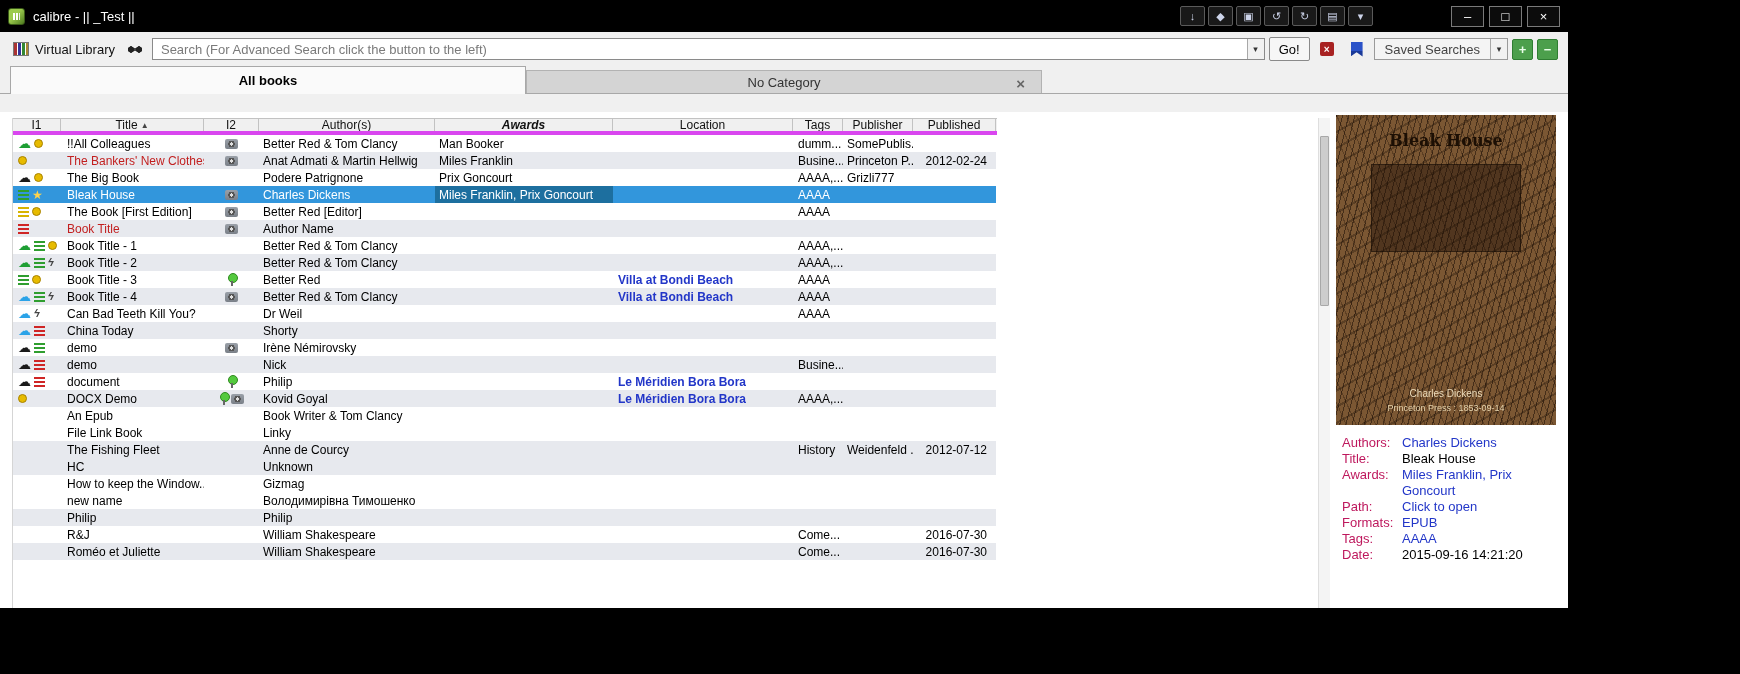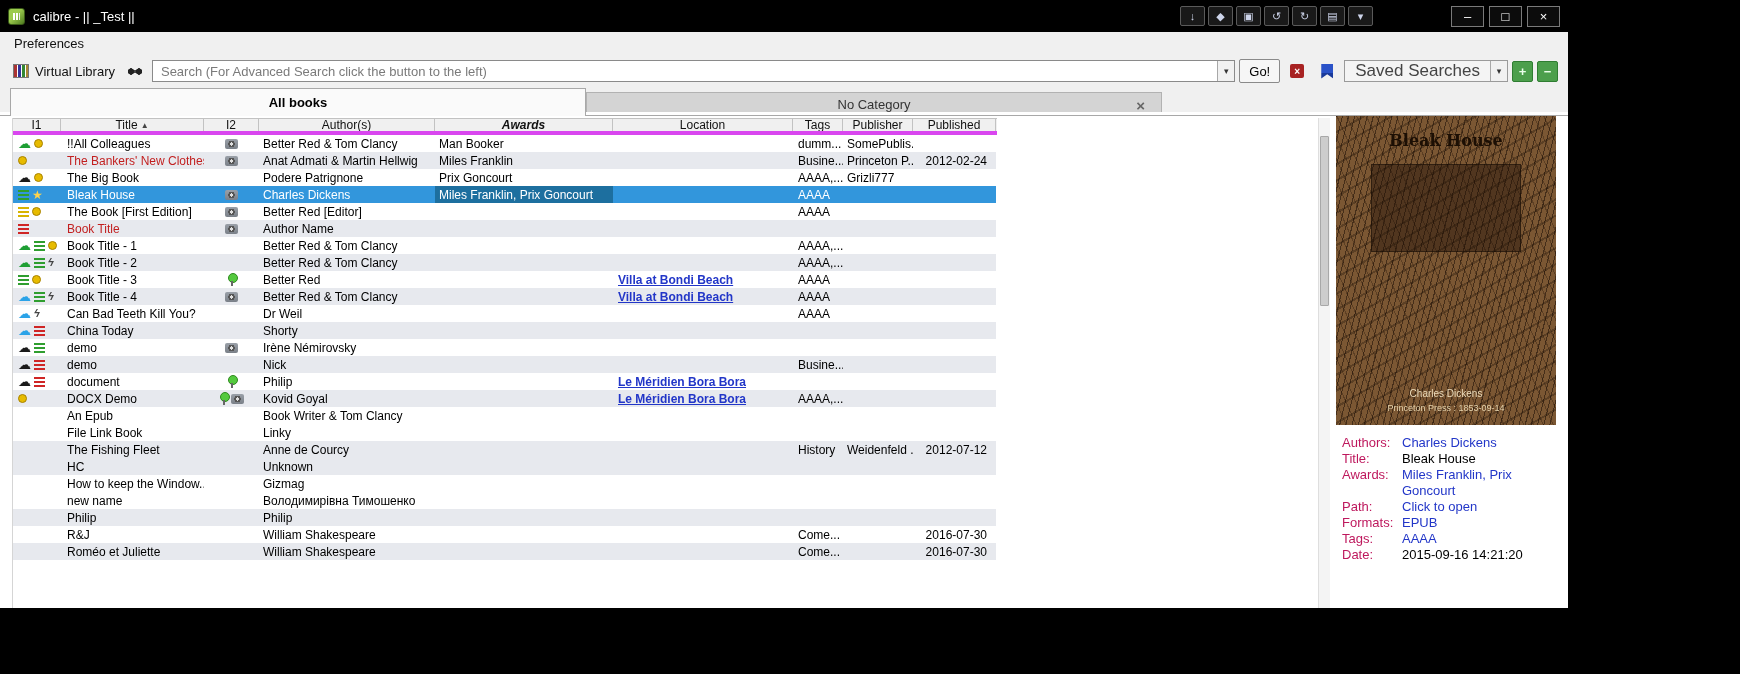--- a/index.html
+++ b/index.html
@@ -47,30 +47,30 @@
   .combo-arrow { width:17px; border-left:1px solid #a8a8a8; display:flex; align-items:center;
                  justify-content:center; font-size:9px; color:#333; background:#f1f1f1; }
   .go-btn { height:24px; padding:0 9px; border:1px solid #8a8a8a; background:#f6f6f6;
             font-size:13px; display:flex; align-items:center; flex:none; border-radius:2px; }
   .clear-icon { width:14px; height:14px; border-radius:2px; background:#a82222; color:#fff;
                 font-size:10px; font-weight:bold; display:flex; align-items:center; justify-content:center; }
   .flag-icon { width:12px; height:15px;
                background:linear-gradient(180deg,#2a52c8 0 60%,#1a3a9a 60%);
                clip-path:polygon(0 0,100% 0,100% 100%,50% 72%,0 100%); }
   .saved-combo { display:flex; height:22px; align-items:stretch; border:1px solid #9a9a9a; background:#f4f4f4; flex:none; }
-  .saved-label { display:flex; align-items:center; font-size:17px; color:#444; padding:0 10px; min-width:104px; }
+  .saved-label { display:flex; align-items:center; font-size:13px; color:#444; padding:0 10px; min-width:104px; }
   .green-btn { width:21px; height:21px; border:1px solid #2f7d32; background:#4c9f4c; color:#eaffea;
                font-weight:bold; font-size:13px; display:flex; align-items:center;
                justify-content:center; border-radius:2px; flex:none; }
 
   
   .tabbar { position:relative; height:28px; background:#f0f0f0; display:flex;
             align-items:flex-end; padding-left:10px; }
   .tabbar::after { content:""; position:absolute; left:0; right:0; bottom:0; height:1px; background:#a8a8a8; z-index:1; }
-  .tab { width:576px; display:flex; align-items:center; justify-content:center;
+  .tab { width:516px; display:flex; align-items:center; justify-content:center;
          position:relative; font-size:13px; }
   .tab.active { height:28px; background:#fafafa; border:1px solid #a8a8a8; border-bottom:none;
                 font-weight:bold; z-index:2; }
   .tab:not(.active) { height:24px; background:#d4d4d4; border:1px solid #b2b2b2; border-bottom:none; color:#333; z-index:0; }
   .tab-close { position:absolute; right:16px; top:50%; transform:translateY(-50%);
                font-weight:bold; color:#666; font-size:15px; line-height:1; }
 
   
   .content { position:absolute; left:0; top:112px; right:0; bottom:0; background:#fff; }
   .table-wrap { position:absolute; left:12px; top:6px; width:1306px; bottom:0;
@@ -95,21 +95,21 @@
   .cell.col-i1 { padding-left:5px; gap:3px; }
   .cell.col-title { padding-left:6px; }
   .cell.col-i2 { justify-content:center; gap:2px; }
   .cell.col-author { padding-left:4px;text-align:center; }
   .cell.col-awards { padding-left:4px; }
   .cell.col-awards.cellsel { background:#1d6f9f; }
   .cell.col-location { padding-left:5px; }
   .cell.col-tags { padding-left:5px; }
   .cell.col-publisher { padding-left:4px; }
   .cell.col-published { justify-content:flex-end; padding-right:9px; }
-  .loc-link { color:#2236c8; font-weight:bold; text-decoration:underline; font-size:12px; }
+  .loc-link { color:#2236c8; font-weight:bold; font-size:12px; }
 
   
   .ticon { display:inline-flex; align-items:center; justify-content:center; flex:none; line-height:1; }
   .cloud-green,.cloud-blue,.cloud-black { font-size:13px; }
   .cloud-green { color:#1e9e33; }
   .cloud-blue { color:#2ba3e8; }
   .cloud-black { color:#1a1a1a; }
   .dot-yellow { width:9px; height:9px; border-radius:50%; background:#e7bb00; border:1px solid #a88200; }
   .list-red,.list-green,.list-yellow { width:11px; height:10px; }
   .list-red   { background:repeating-linear-gradient(to bottom,#cf2525 0 2px,transparent 2px 4px); }
@@ -169,23 +169,20 @@
         <div class="tb-tool">▤</div>
         <div class="tb-tool">▾</div>
       </div>
     <div class="win-btns">
       <div class="win-btn">–</div>
       <div class="win-btn">□</div>
       <div class="win-btn">×</div>
     </div>
   </div>
 
-  <div class="menubar">
-    <span class="menu-item">Preferences</span>
-  </div>
 
   <div class="toolbar">
     <div class="vl-btn">
       <span class="vl-icon"></span>
       <span>Virtual Library</span>
     </div>
     <div class="mini-btn">
       <span class="binoc-icon"></span>
     </div>
     <div class="search-wrap">

